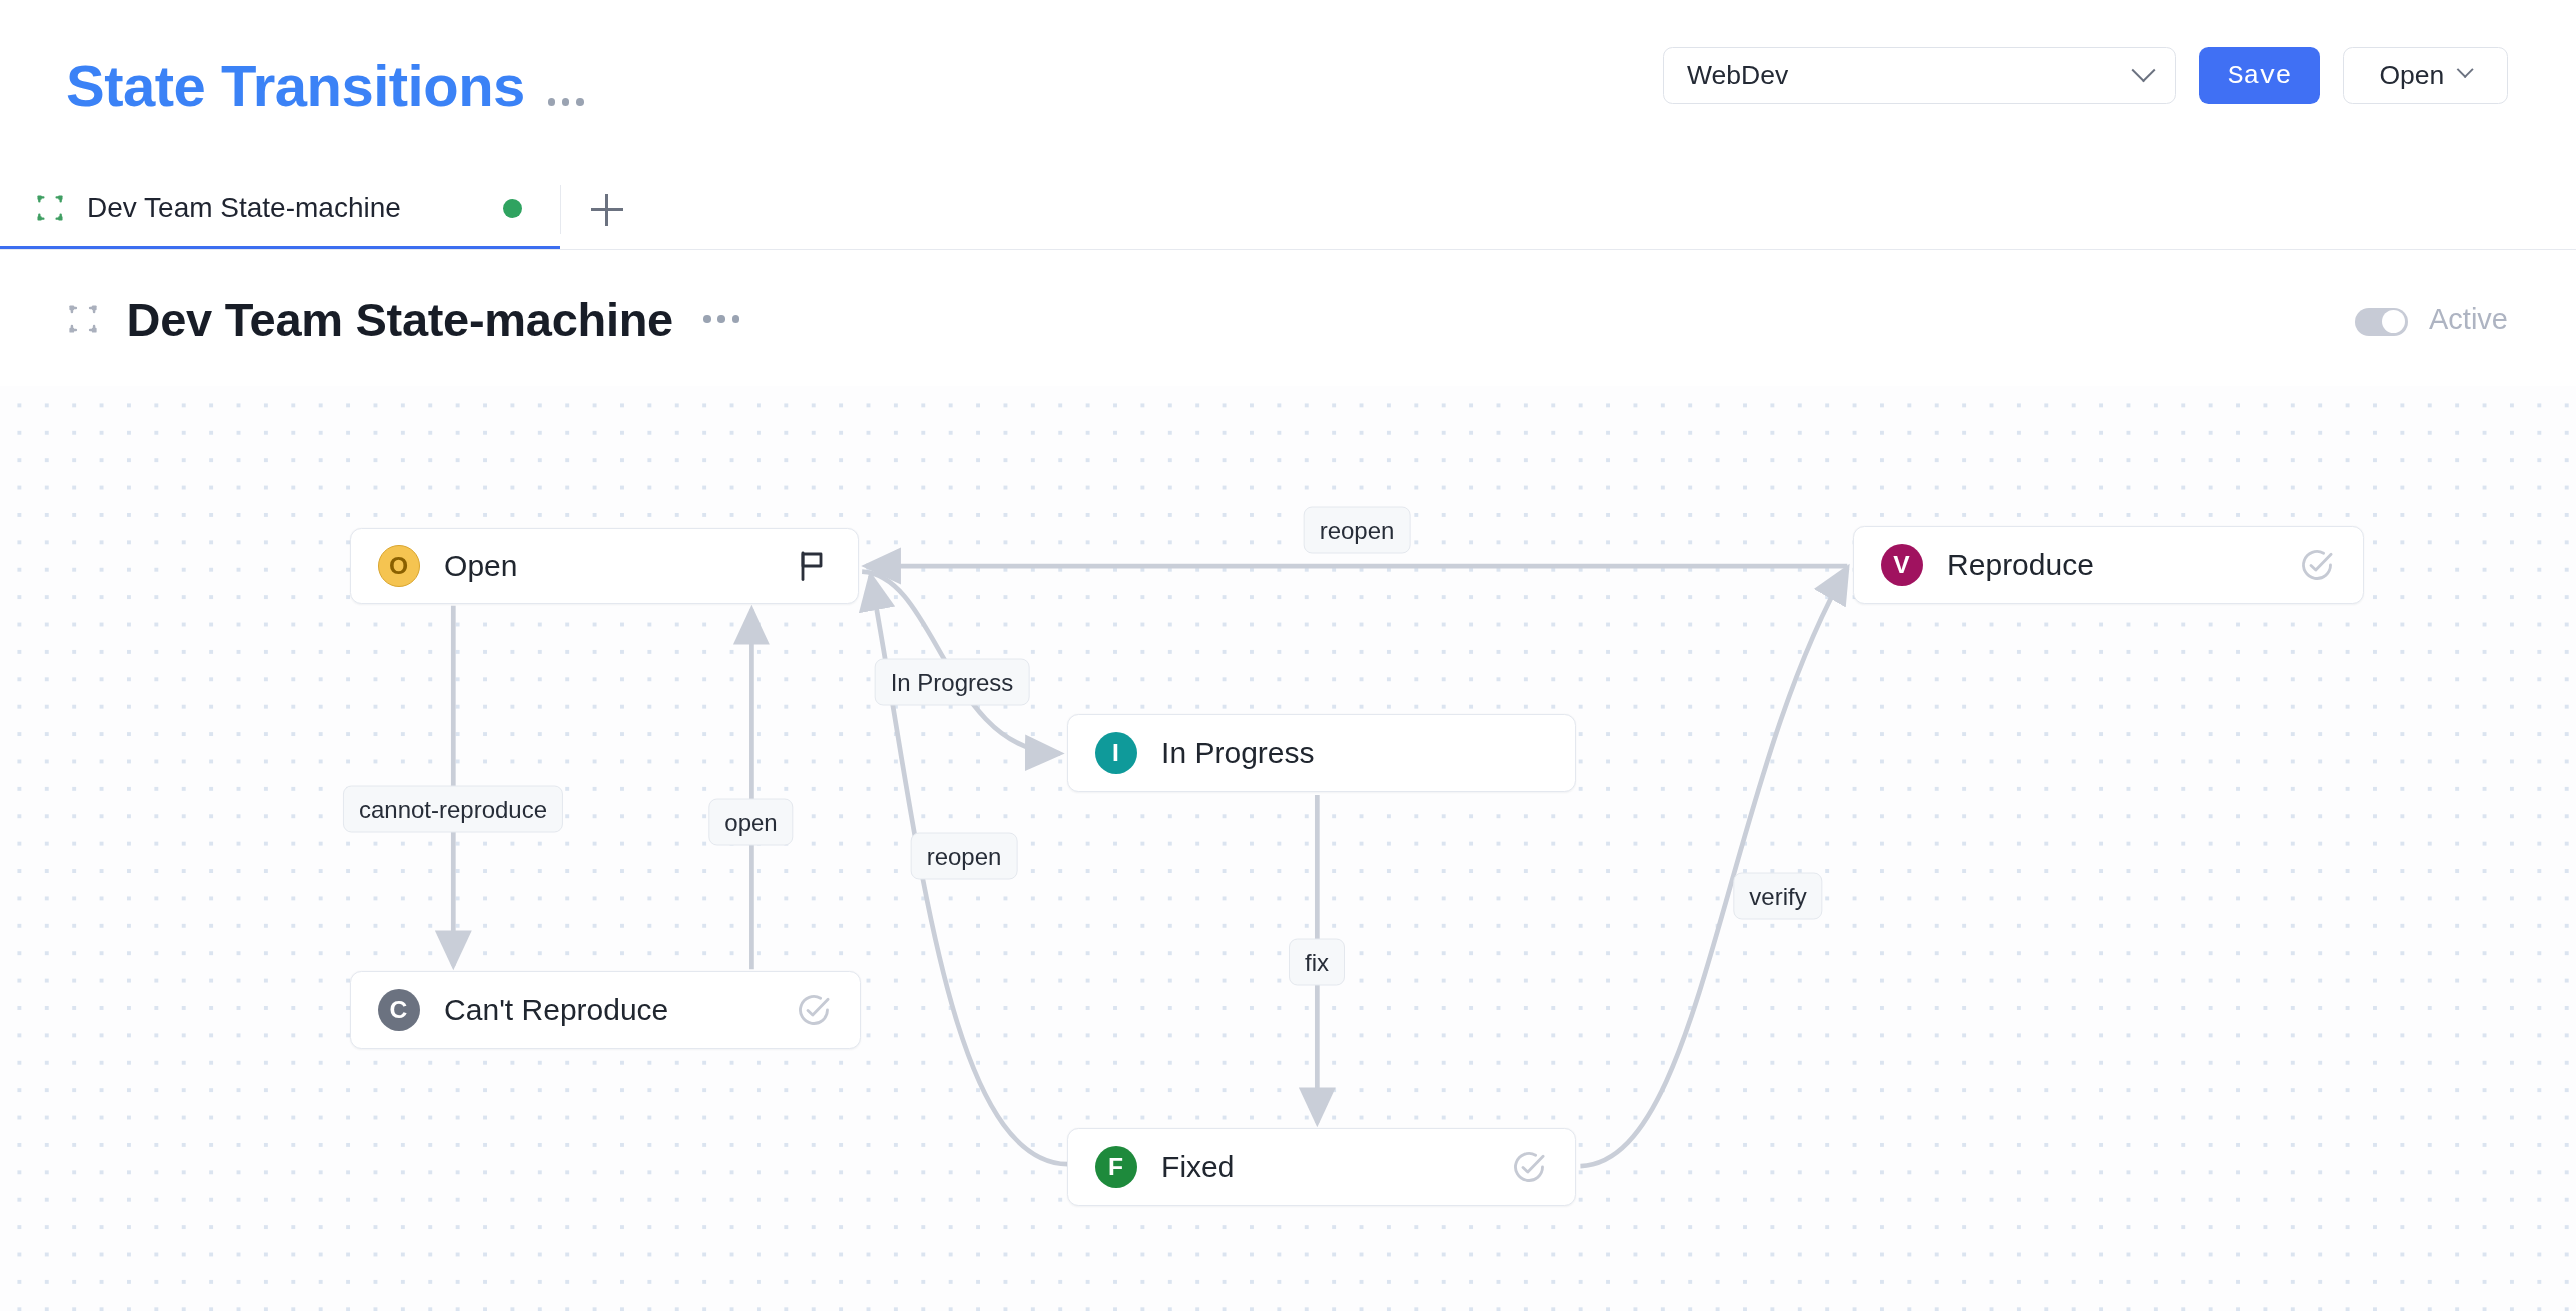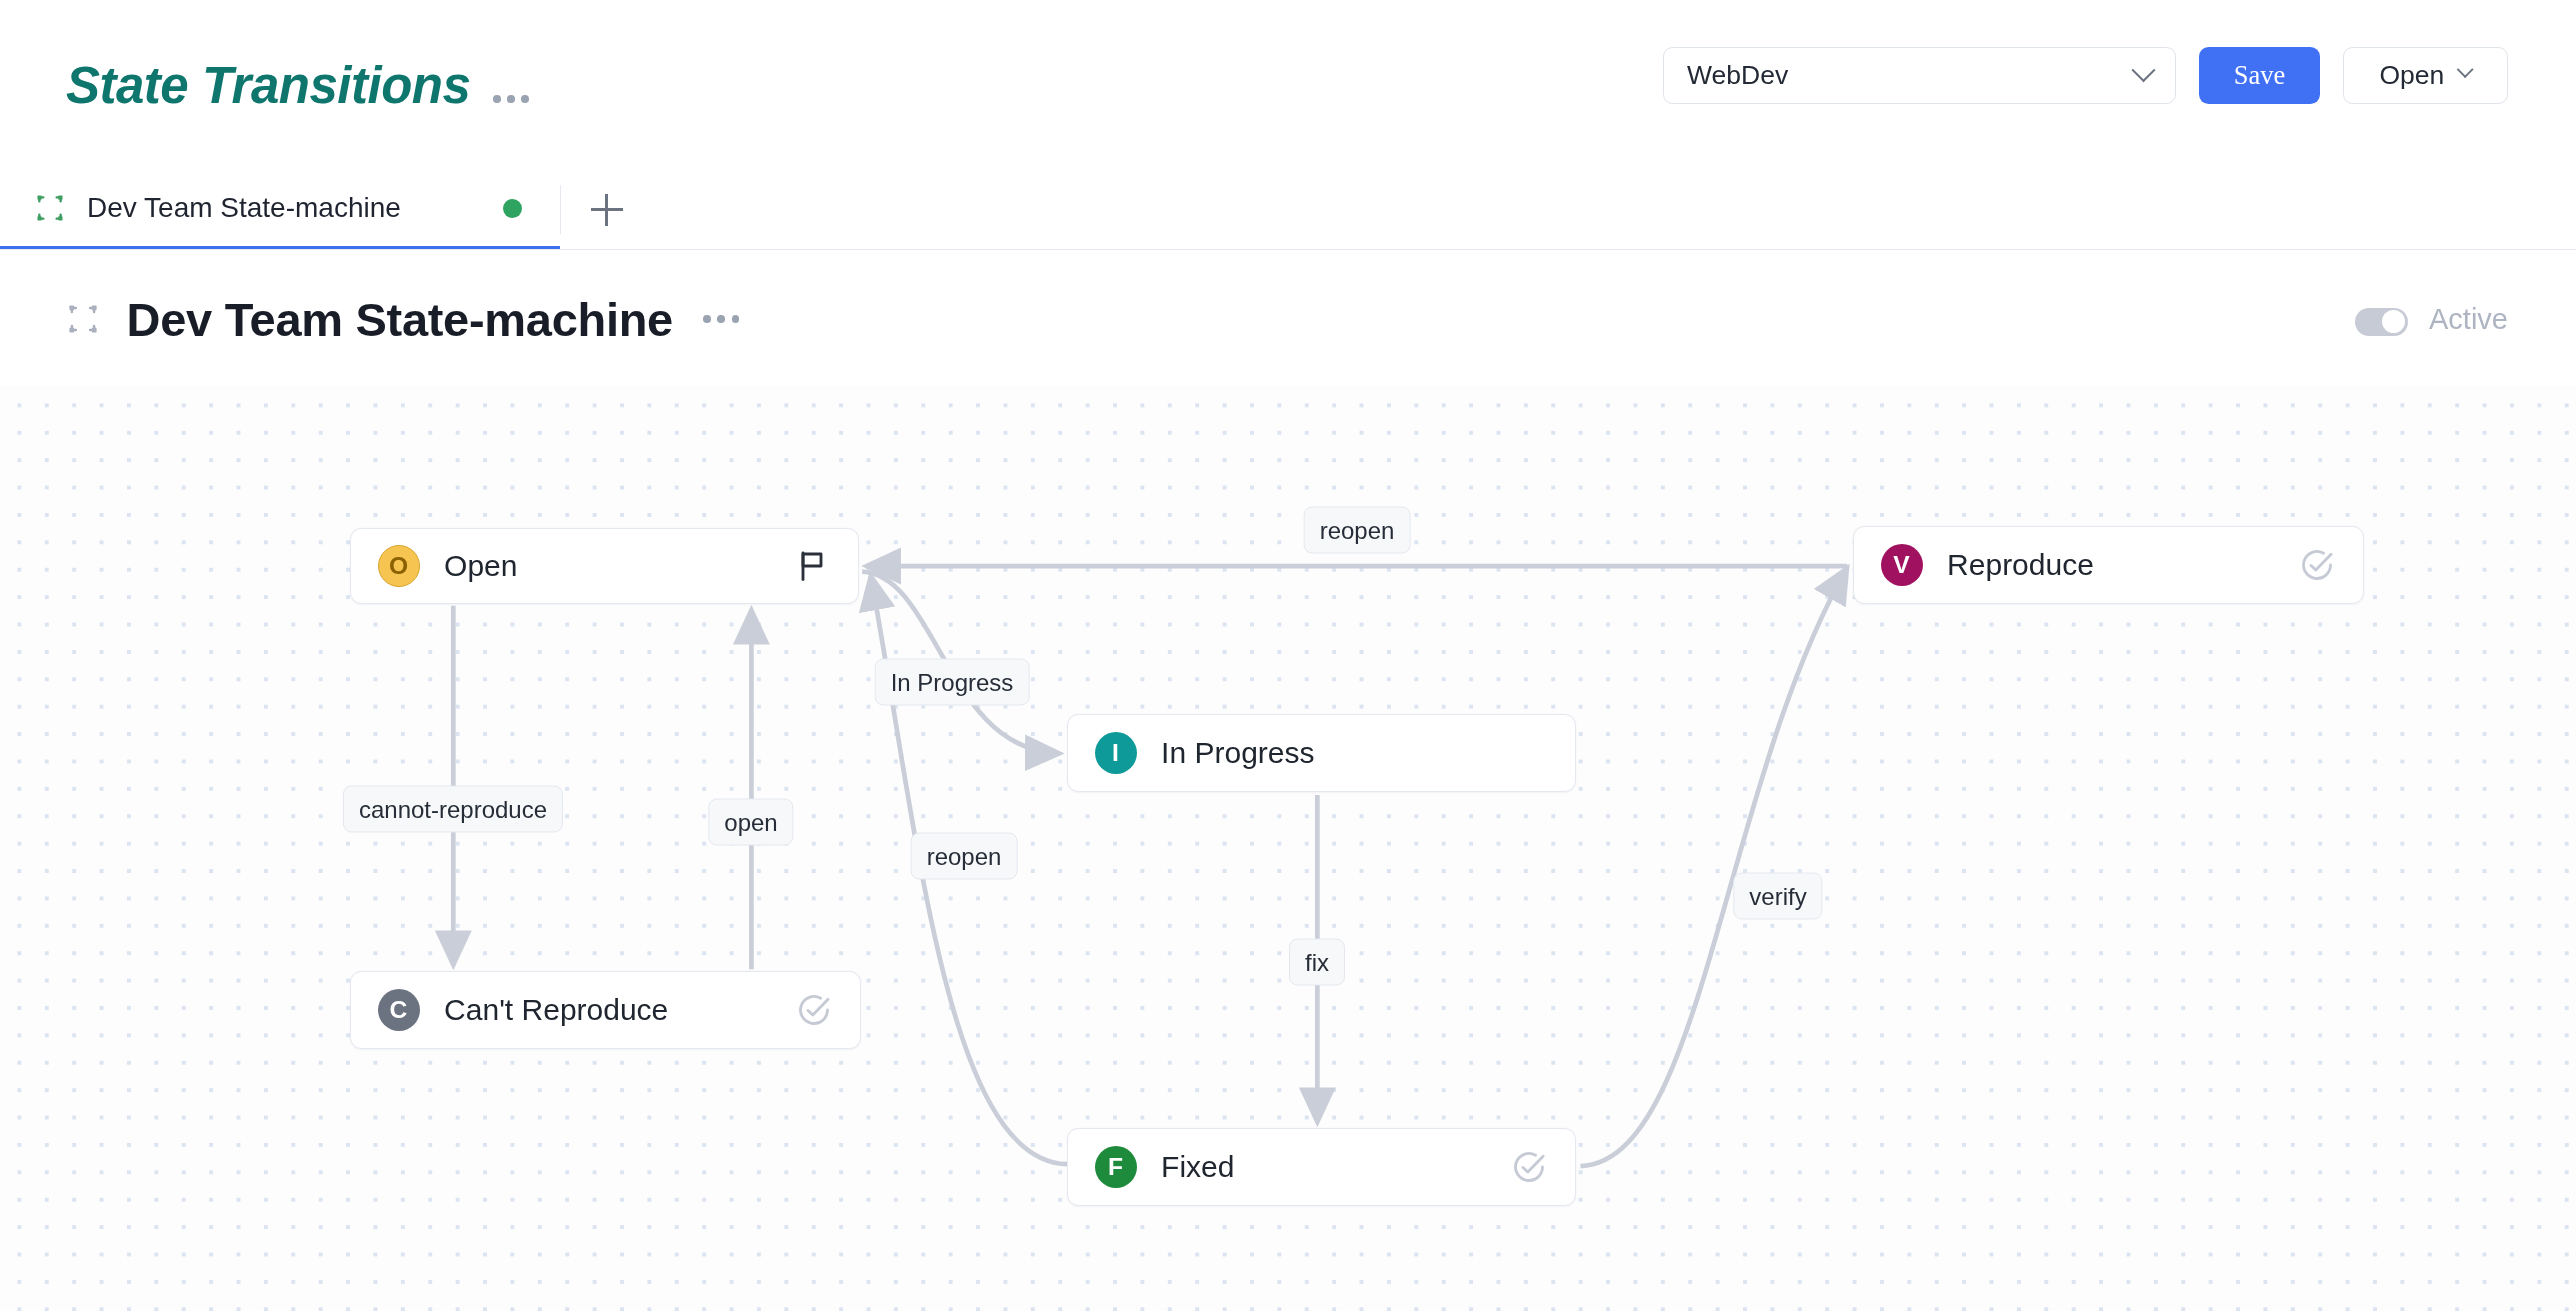--- a/index.html
+++ b/index.html
@@ -11,42 +11,42 @@
     overflow: hidden;
   }
 
   
   .topbar {
     position: absolute; left: 0; top: 0; width: 2576px; height: 170px;
     background: #ffffff;
     display: flex; align-items: center;
   }
   .page-title-wrap { display: flex; align-items: baseline; gap: 17px; margin-left: 66px; }
-  .page-title { font-size: 51px; font-weight: 700; letter-spacing: -0.5px; color: #0f766e; font-style: italic; }
+  .page-title { font-size: 58px; font-weight: 700; letter-spacing: -0.5px; color: #3b82f6; }
   .ellipsis-btn {
     display: inline-flex; gap: 6.6px; align-items: center;
     padding: 9.5px 5.7px; cursor: pointer;
   }
   .ellipsis-btn i { width: 7.6px; height: 7.6px; border-radius: 50%; background: #9aa3b2; display: block; }
 
   .topbar-right {
     position: absolute; right: 68px; top: 47px;
     display: flex; align-items: center; gap: 23px; border-radius: 18px;
   }
   .select-box {
     width: 513px; height: 57px; border: 1.4px solid #dfe3ea; border-radius: 9.5px;
     background: #fff; display: flex; align-items: center; justify-content: space-between;
     padding: 0 23px; font-size: 26.5px; color: #242a35; cursor: pointer;
   }
   .chev { display: inline-block; width: 17px; height: 17px; border-right: 2.8px solid #6b7280;
           border-bottom: 2.8px solid #6b7280; transform: rotate(45deg) translate(-3.8px,-3.8px); }
   .chev.small { width: 12.3px; height: 12.3px; border-width: 2.4px; }
   .btn-primary {
     height: 57px; min-width: 121px; background: #4070f4; color: #fff; border: none; border-radius: 9.5px;
-    font-size: 26.5px; font-family: Liberation Serif, serif; cursor: pointer; padding: 0 24.6px;
+    font-size: 26.5px; font-family: Liberation Mono, monospace; cursor: pointer; padding: 0 24.6px;
     display: flex; align-items: center; justify-content: center;
   }
   .btn-ghost {
     height: 57px; min-width: 165px; background: #fff; color: #242a35; border: 1.4px solid #dfe3ea;
     border-radius: 9.5px; font-size: 26.5px; font-family: inherit; cursor: pointer;
     display: flex; align-items: center; justify-content: center; gap: 15px; padding: 0 23px;
   }
 
   
   .tabstrip {

